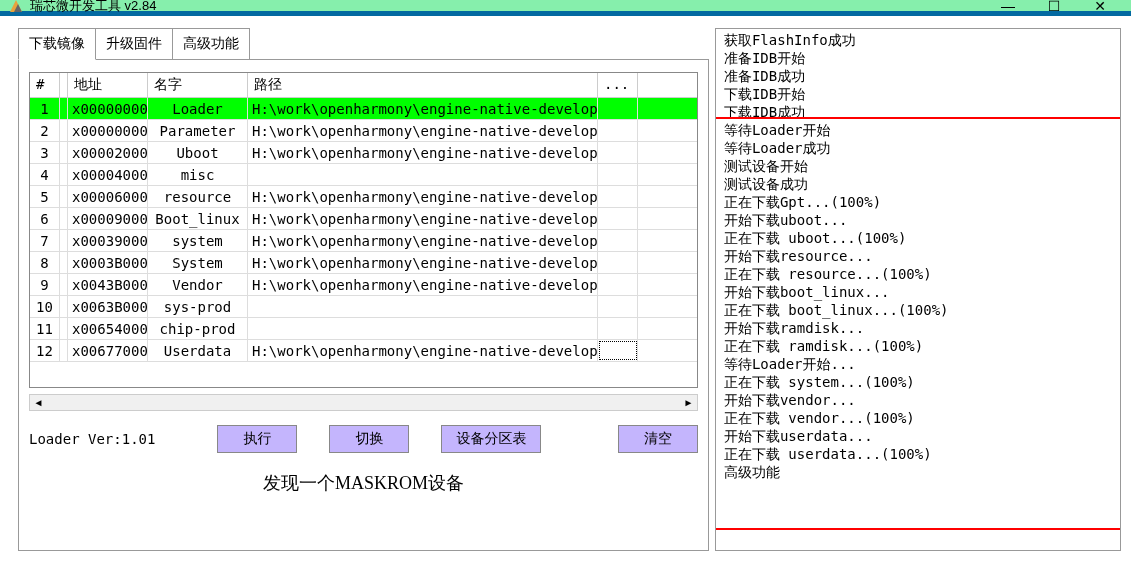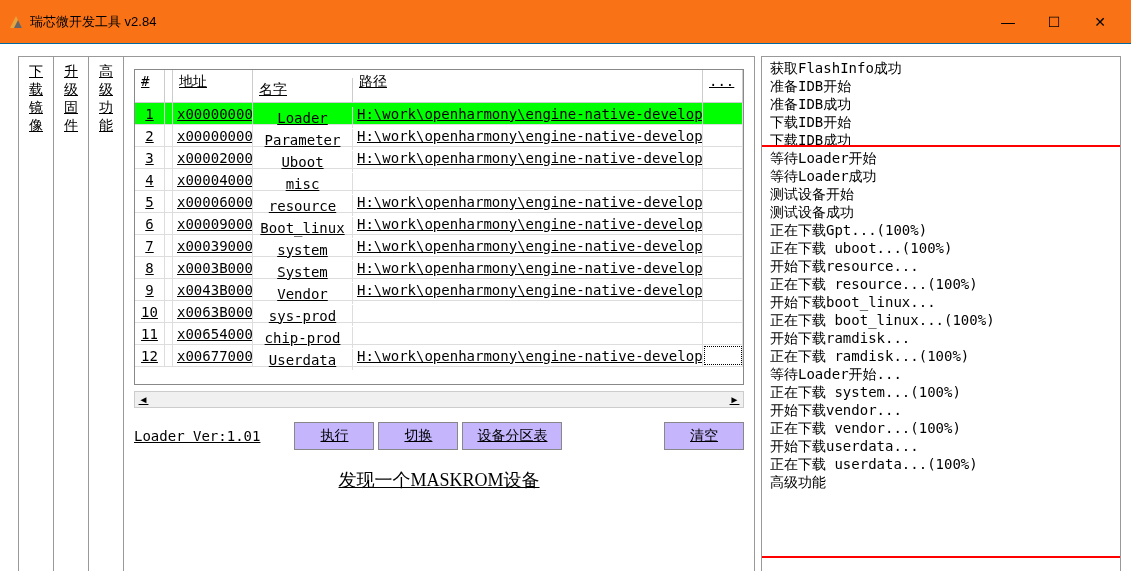--- a/index.html
+++ b/index.html
@@ -1,53 +1,53 @@
 <!DOCTYPE html>
 <html><head>
 <meta charset="utf-8">
 <style>
   * { box-sizing: border-box; margin: 0; padding: 0; }
   body { font-family: "Microsoft YaHei", SimSun, sans-serif; font-size: 13px; background: #fff; width: 1131px; height: 571px; overflow: hidden; }
   
-  .titlebar { height: 44px; display: flex; align-items: center; padding: 0 8px; background: #f97316; border-bottom: 1px solid #0369a1; }
+  .titlebar { height: 16px; display: flex; align-items: center; padding: 0 8px; background: #86efac; border-bottom: 5px solid #0369a1; }
   .titlebar-icon { width: 16px; height: 16px; margin-right: 6px; }
   .titlebar-title { flex: 1; font-size: 13px; }
   .win-controls { display: flex; }
   .win-btn { width: 46px; height: 30px; display: flex; align-items: center; justify-content: center; font-size: 14px; cursor: pointer; }
   
   .main-area { display: flex; height: 541px; padding: 12px 10px 6px 18px; gap: 6px; }
-  .left-panel { width: 762px; display: flex; flex-direction: row; text-decoration: underline; }
+  .left-panel { width: 762px; display: flex; flex-direction: column; }
   .right-panel { width: 446px; border: 1px solid #999; padding: 2px 8px; font-family: SimSun, monospace; font-size: 14px; line-height: 18px; overflow-y: auto; position: relative; }
   
   .tabs { display: flex; }
   .tab { padding: 6px 10px; border: 1px solid #999; border-bottom: none; background: #fff; cursor: pointer; margin-right: -1px; font-size: 14px; }
   .tab.active { position: relative; z-index: 2; border-bottom: 1px solid #fff; margin-bottom: -1px; }
   .tab-content { border: 1px solid #999; padding: 12px 10px 8px 10px; flex: 1; display: flex; flex-direction: column; }
   
   .table-wrap { border: 1px solid #888; height: 316px; overflow: hidden; position: relative; }
   .table-header { display: flex; background: #fff; border-bottom: 1px solid #ccc; font-size: 14px; font-family: SimSun, monospace; }
   .th { border-right: 1px solid #ccc; padding: 3px 6px; background: #fff; }
   .table-body { font-family: SimSun, monospace; font-size: 14px; }
   .tr { display: flex; border-bottom: 1px solid #ddd; height: 22px; align-items: center; }
   .tr.selected { background: #00ff00; }
   .td { border-right: 1px solid #ddd; padding: 1px 4px; overflow: hidden; white-space: nowrap; height: 100%; display: flex; align-items: center; }
   .td.center { justify-content: center; }
   .col-idx { width: 30px; justify-content: center; }
   .col-chk { width: 8px; padding: 0; }
   .col-addr { width: 80px; }
-  .col-name { width: 100px; justify-content: center; margin-top: 8px; }
+  .col-name { width: 100px; justify-content: center; }
   .col-path { width: 350px; }
   .col-dots { width: 40px; justify-content: center; }
   .focus-box { outline: 1px dotted #000; outline-offset: -2px; }
   
   .hscroll { height: 17px; display: flex; margin-top: 6px; border: 1px solid #ccc; background: #f0f0f0; }
   .hscroll-arrow { width: 17px; display: flex; align-items: center; justify-content: center; background: #f0f0f0; font-size: 10px; cursor: pointer; }
   .hscroll-track { flex: 1; }
   
-  .action-row { display: flex; align-items: center; margin-top: 14px; gap: 4px; }
+  .action-row { display: flex; align-items: center; margin-top: 14px; gap: 32px; }
   .ver-label { font-family: SimSun, monospace; font-size: 14px; margin-right: 30px; }
   .action-btn { width: 80px; height: 28px; border: 1px solid #888; background: #c4b5fd; cursor: pointer; font-size: 14px; font-family: SimSun; }
   .spacer { flex: 1; }
   
   .status-bar { margin-top: 18px; text-align: center; font-size: 18px; font-family: SimSun; font-weight: normal; }
   
   .log-line { white-space: pre; }
   .red-box { position: absolute; border: 2px solid #ff0000; pointer-events: none; }
 </style>
 </head>
@@ -204,20 +204,21 @@
   <div class="log-line">获取FlashInfo成功</div>
       <div class="log-line">准备IDB开始</div>
       <div class="log-line">准备IDB成功</div>
       <div class="log-line">下载IDB开始</div>
       <div class="log-line">下载IDB成功</div>
       <div class="log-line">等待Loader开始</div>
       <div class="log-line">等待Loader成功</div>
       <div class="log-line">测试设备开始</div>
       <div class="log-line">测试设备成功</div>
       <div class="log-line">正在下载Gpt...(100%)</div>
+      <div class="log-line">开始下载uboot...</div>
       <div class="log-line">正在下载 uboot...(100%)</div>
       <div class="log-line">开始下载resource...</div>
       <div class="log-line">正在下载 resource...(100%)</div>
       <div class="log-line">开始下载boot_linux...</div>
       <div class="log-line">正在下载 boot_linux...(100%)</div>
       <div class="log-line">开始下载ramdisk...</div>
       <div class="log-line">正在下载 ramdisk...(100%)</div>
       <div class="log-line">等待Loader开始...</div>
       <div class="log-line">正在下载 system...(100%)</div>
       <div class="log-line">开始下载vendor...</div>

